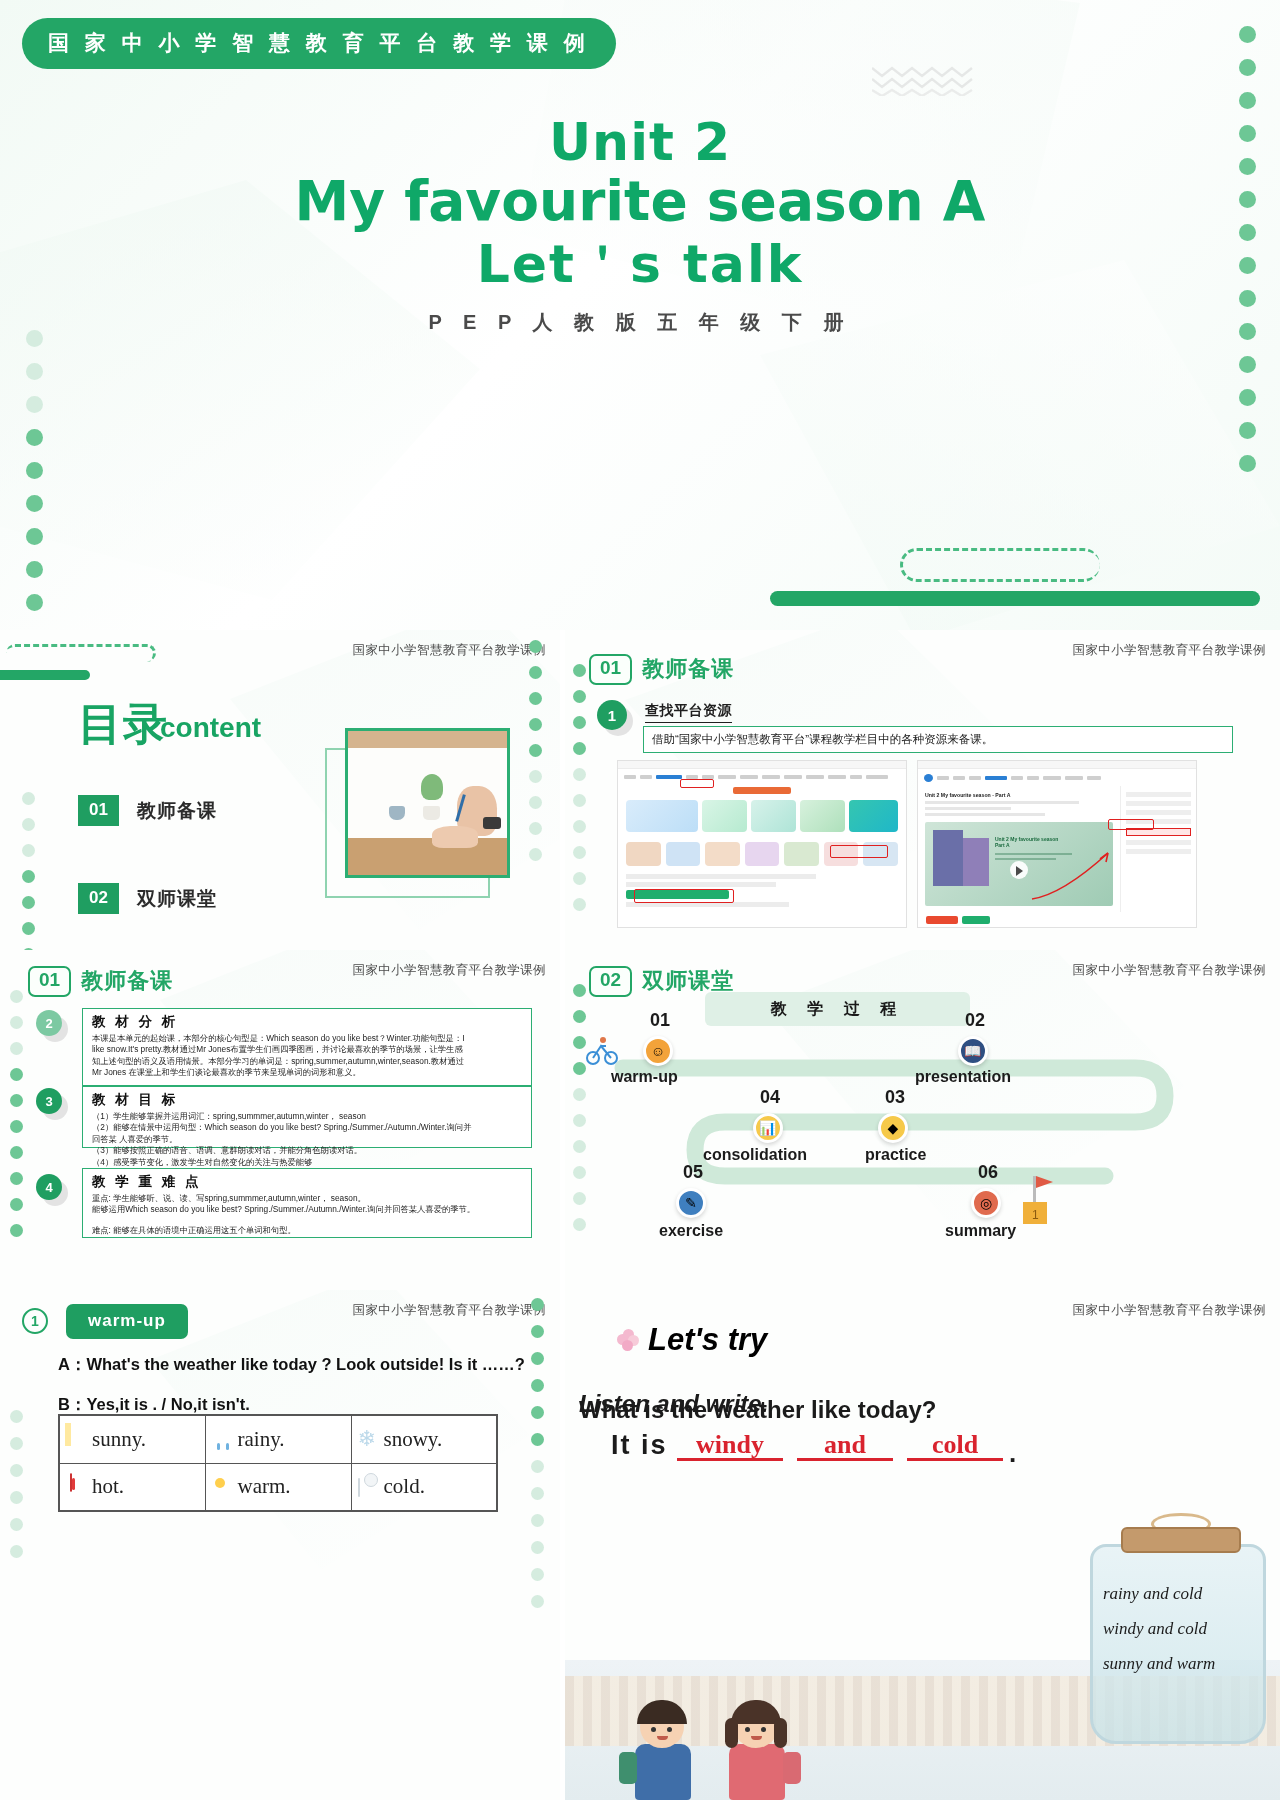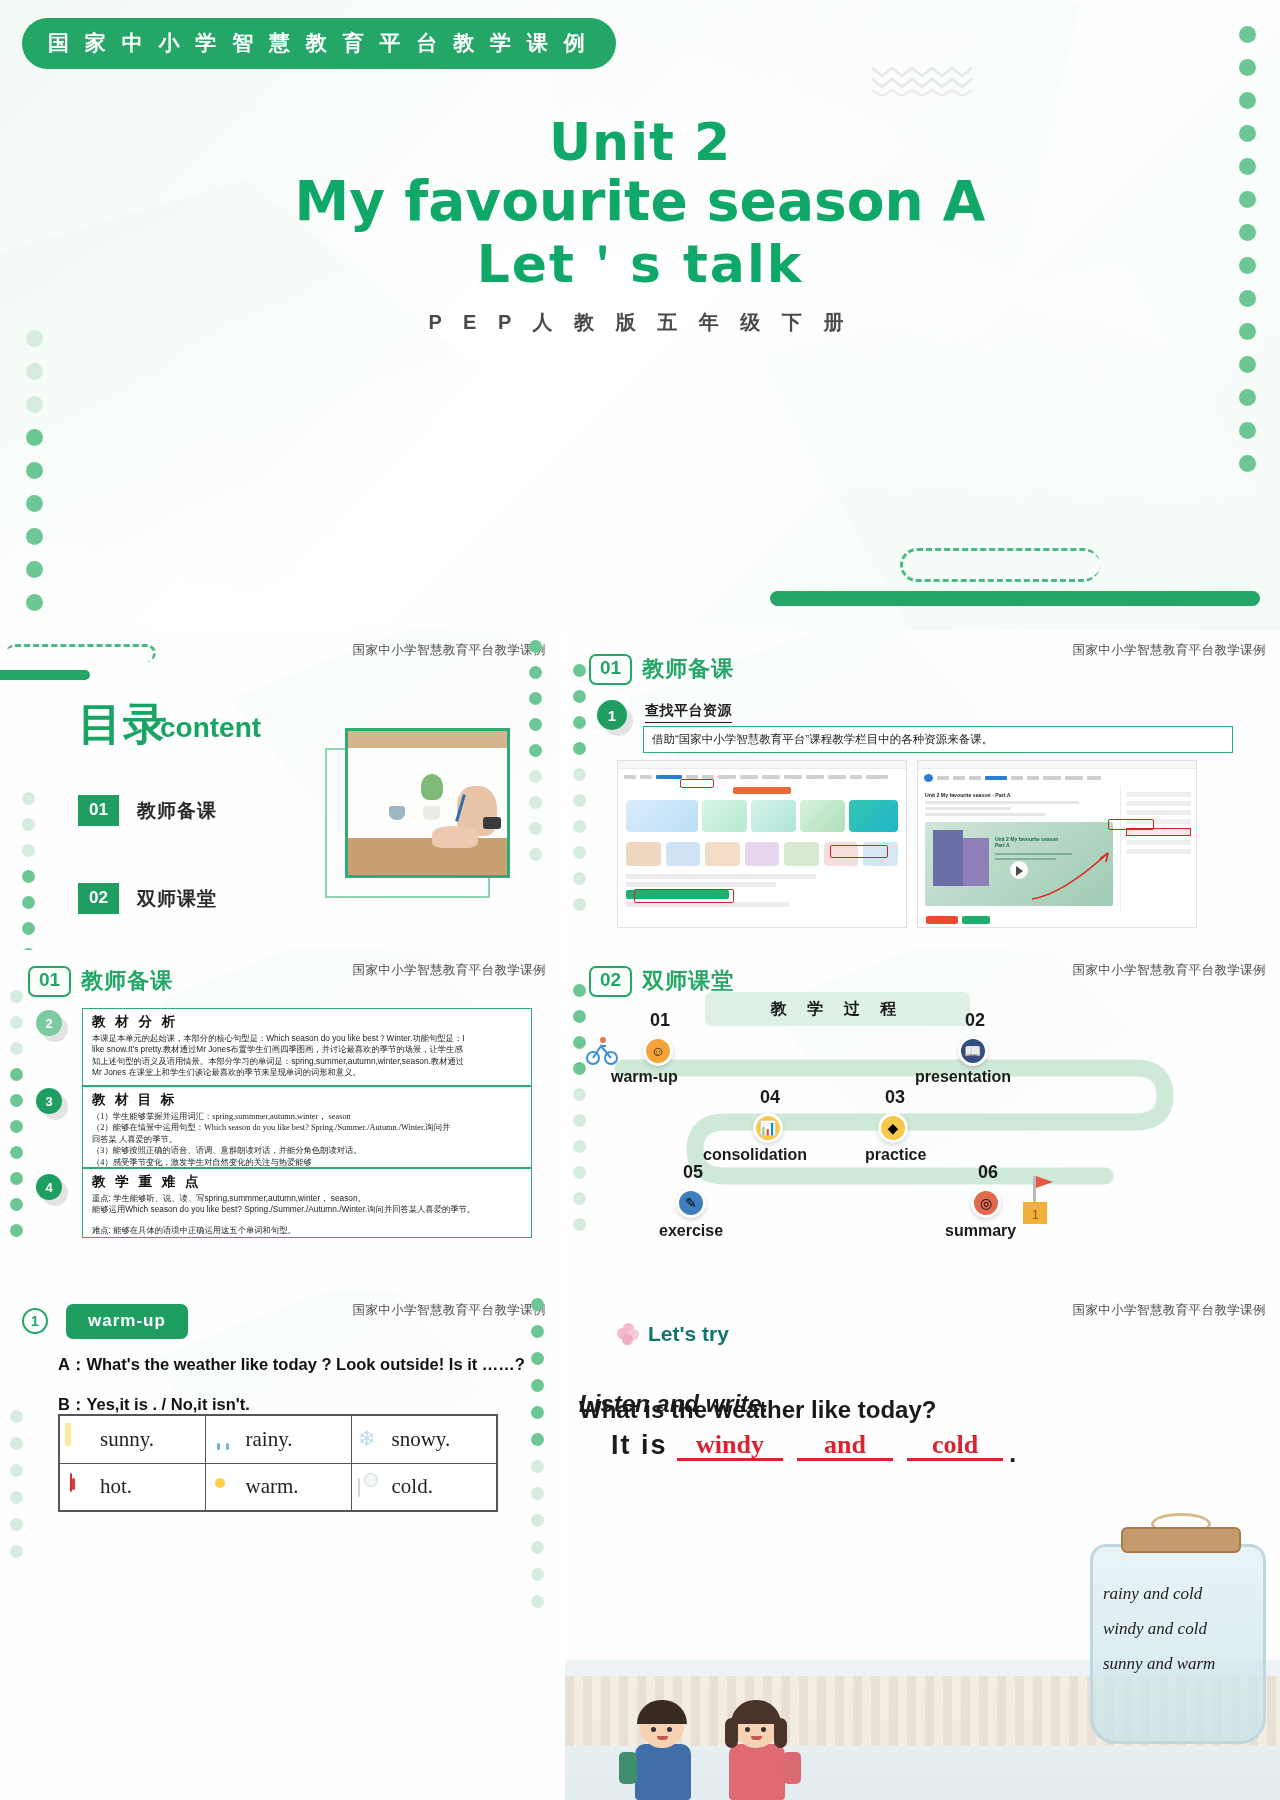--- a/index.html
+++ b/index.html
@@ -155,21 +155,21 @@
   .ring-num { position:absolute; width:26px; height:26px; border-radius:50%;
      border:2px solid #23a666; color:#23a666; font-size:14px; font-weight:700;
      display:flex; align-items:center; justify-content:center; }
   .tag-pill { position:absolute; background:#1f9e61; color:#fff; border-radius:7px;
      font-size:17px; font-weight:700; letter-spacing:1px; padding:7px 22px 8px; }
   .dlg { position:absolute; font-size:16.5px; font-weight:700; color:#111; white-space:nowrap; }
   .wtab { position:absolute; left:58px; top:106px; width:440px;
      border:2px solid #555; border-collapse:collapse; background:#fff; }
   .wtab td { border:1px solid #555; width:33.33%; height:48px; padding:0 6px;
      vertical-align:middle; }
-  .wcell { display:flex; align-items:center; gap:8px; }
+  .wcell { display:flex; align-items:center; }
   .wcell .wi { width:26px; height:26px; flex:0 0 26px; position:relative; }
   .wcell .wt { font-family:"Liberation Serif","DejaVu Serif",serif; font-size:21px; color:#232323; }
 
   
   .ic-sun { width:22px;height:22px;border-radius:50%;background:#ffd233;box-shadow:0 0 0 3px #ffe9a0; margin:2px;}
   .ic-rain { width:24px;height:14px;background:#cfe3f0;border-radius:10px;position:relative;top:4px;}
   .ic-rain:after{content:"";position:absolute;left:5px;top:13px;width:3px;height:7px;background:#6fb2e0;border-radius:2px;}
   .ic-rain:before{content:"";position:absolute;left:14px;top:13px;width:3px;height:7px;background:#6fb2e0;border-radius:2px;}
   .ic-snow { color:#bcd9ea; font-size:22px; line-height:26px; }
   .ic-windy { width:26px;height:16px;background:#d9d9d9;border-radius:9px;position:relative;top:4px;}
@@ -182,21 +182,21 @@
   .ic-warm { width:16px;height:24px;background:#f3d98c;border-radius:3px;position:relative;}
   .ic-warm:after{content:"";position:absolute;left:3px;top:4px;width:10px;height:10px;border-radius:50%;background:#ffcf4d;}
   .ic-cold { width:24px;height:15px;background:#e9edf0;border-radius:8px;position:relative;top:5px;border:1px solid #cfd8de;}
   .ic-cold:before{content:"";position:absolute;left:5px;top:-6px;width:12px;height:12px;border-radius:50%;background:#f2f5f7;border:1px solid #cfd8de;}
 
   
   #slide-try { left: 565px; top: 1290px; width: 715px; height: 510px; }
   .lt-head { position:absolute; left:52px; top:32px; display:flex; align-items:center; gap:9px; }
   .flower { width:22px; height:22px; position:relative; }
   .flower span { position:absolute; width:11px; height:11px; border-radius:50%; background:#f4b9cf; }
-  .lt-title { font-size:21px; font-weight:700; color:#0f766e; }
+  .lt-title { font-size:31px; font-weight:700; color:#000000; font-style:italic; }
   .lt-q { position:absolute; left:14px; font-size:24px; font-weight:700; color:#1b1b1b; }
   .itis { position:absolute; left:46px; top:140px; font-size:27px; font-weight:700; color:#1b1b1b; letter-spacing:2px;}
   .blank { position:absolute; top:140px; }
   .blank .w { font-family:"Liberation Serif","DejaVu Serif",serif; font-size:26px; color:#d9232e; font-weight:700; }
   .blank .u { margin-top:-2px; height:3px; background:#d9232e; }
   .dotend { position:absolute; top:148px; font-size:26px; font-weight:700; color:#1b1b1b; }
 
   .kidband { position:absolute; left:0; bottom:0; width:715px; height:140px;
      background: linear-gradient(180deg,#eef3f6 0%, #e3ecef 100%); }
   .kidband .fence { position:absolute; left:0; top:16px; width:100%; height:70px;
@@ -484,21 +484,21 @@
     <div class="step-bubble pale" style="left:36px; top:60px; width:26px; height:26px; font-size:13px;">2</div>
     <div class="txtbox" style="left:82px; top:58px; width:450px; height:78px;">
       <h4>教 材 分 析</h4>
       <p>本课是本单元的起始课，本部分的核心句型是：Which  season do you like best？Winter.功能句型是：I</p>
       <p>like snow.It's pretty.教材通过Mr Jones布置学生们画四季图画，并讨论最喜欢的季节的场景，让学生感</p>
       <p>知上述句型的语义及语用情景。本部分学习的单词是：spring,summer,autumn,winter,season.教材通过</p>
       <p>Mr Jones 在课堂上和学生们谈论最喜欢的季节来呈现单词的词形和意义。</p>
     </div>
 
     <div class="step-bubble" style="left:36px; top:138px; width:26px; height:26px; font-size:13px;">3</div>
-    <div class="txtbox" style="left:82px; top:136px; width:450px; height:82px;font-family:Liberation Serif, serif;">
+    <div class="txtbox" style="left:82px; top:136px; width:450px; height:62px;">
       <h4>教 材 目 标</h4>
       <p>（1）学生能够掌握并运用词汇：spring,summmer,autumn,winter， season</p>
       <p>（2）能够在情景中运用句型：Which season do you like best? Spring./Summer./Autumn./Winter.询问并</p>
       <p>回答某 人喜爱的季节。</p>
       <p>（3）能够按照正确的语音、语调、意群朗读对话，并能分角色朗读对话。</p>
       <p>（4）感受季节变化，激发学生对自然变化的关注与热爱能够</p>
     </div>
 
     <div class="step-bubble" style="left:36px; top:224px; width:26px; height:26px; font-size:13px;">4</div>
     <div class="txtbox" style="left:82px; top:218px; width:450px; height:70px;">

